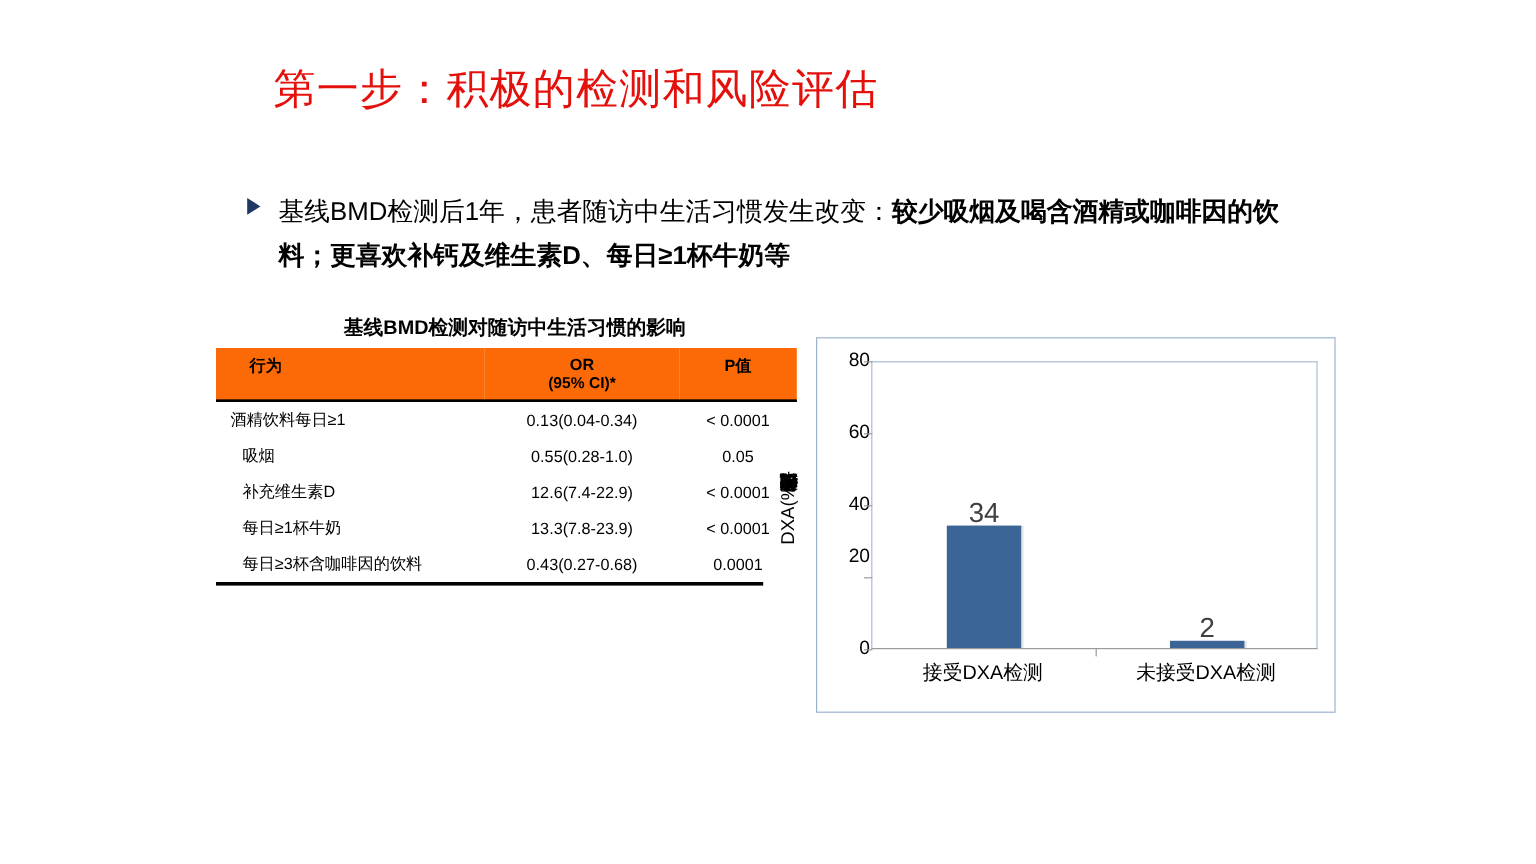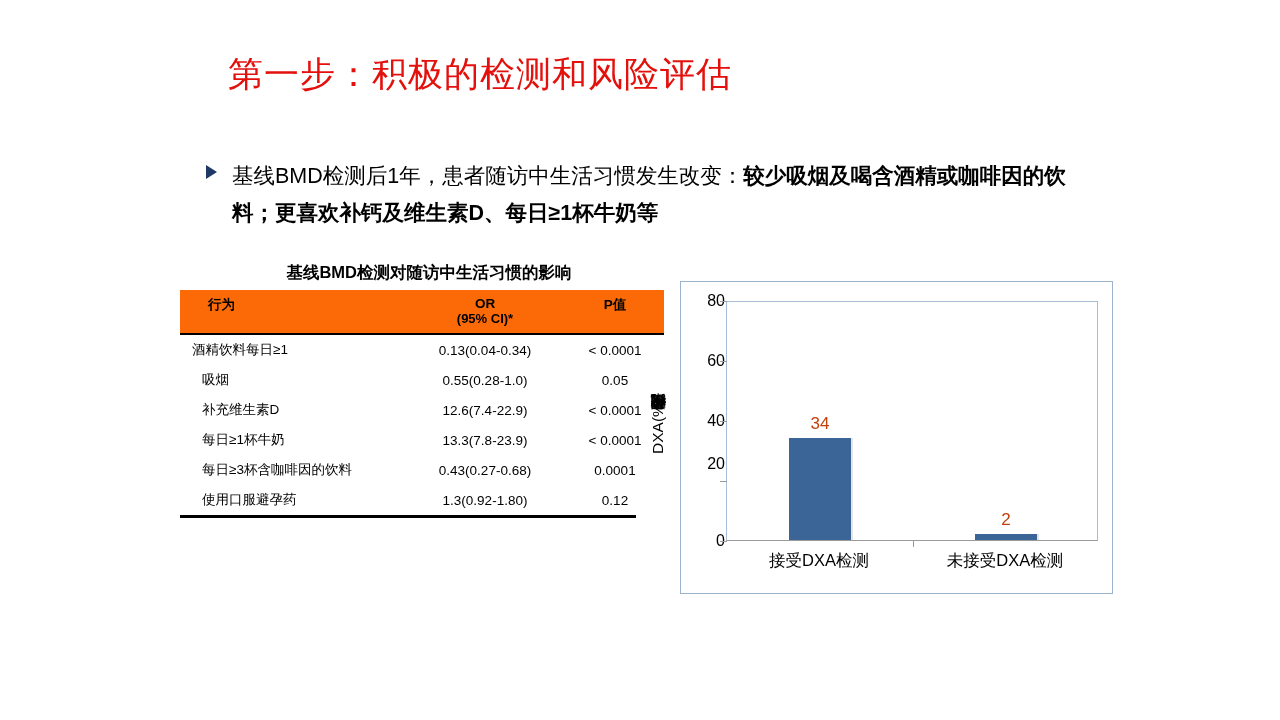--- a/index.html
+++ b/index.html
@@ -202,22 +202,22 @@
     border-top: 1.3px solid #9A9A9A;
   }
   .bar {
     position: absolute;
     bottom: 0;
     background: #3B6597;
     box-shadow: 2px 0 0 0 rgba(0,0,0,0.10);
   }
   .bar-label {
     position: absolute;
-    font-size: 17px;
-    color: #c2410c;
+    font-size: 23px;
+    color: #404040;
     text-align: center;
     transform: translateX(-50%);
     white-space: nowrap;
   }
   .xtickmark {
     position: absolute;
     bottom: -7px;
     height: 7px;
     width: 0;
     border-left: 1.2px solid #9A9A9A;
@@ -281,25 +281,20 @@
         </tr>
         <tr class="indent">
           <td class="behavior">每日≥1杯牛奶</td>
           <td class="or">13.3(7.8-23.9)</td>
           <td class="p">&lt; 0.0001</td>
         </tr>
         <tr class="indent">
           <td class="behavior">每日≥3杯含咖啡因的饮料</td>
           <td class="or">0.43(0.27-0.68)</td>
           <td class="p">0.0001</td>
-        </tr>
-        <tr class="indent">
-          <td class="behavior">使用口服避孕药</td>
-          <td class="or">1.3(0.92-1.80)</td>
-          <td class="p">0.12</td>
         </tr>
       </tbody>
   </table>
   <div id="table-bottom-rule"></div>
 </div>
 
 <div id="chart-ylabel">
   <span>DXA检测与抗骨松药物使用率(%)</span>
 </div>
 

